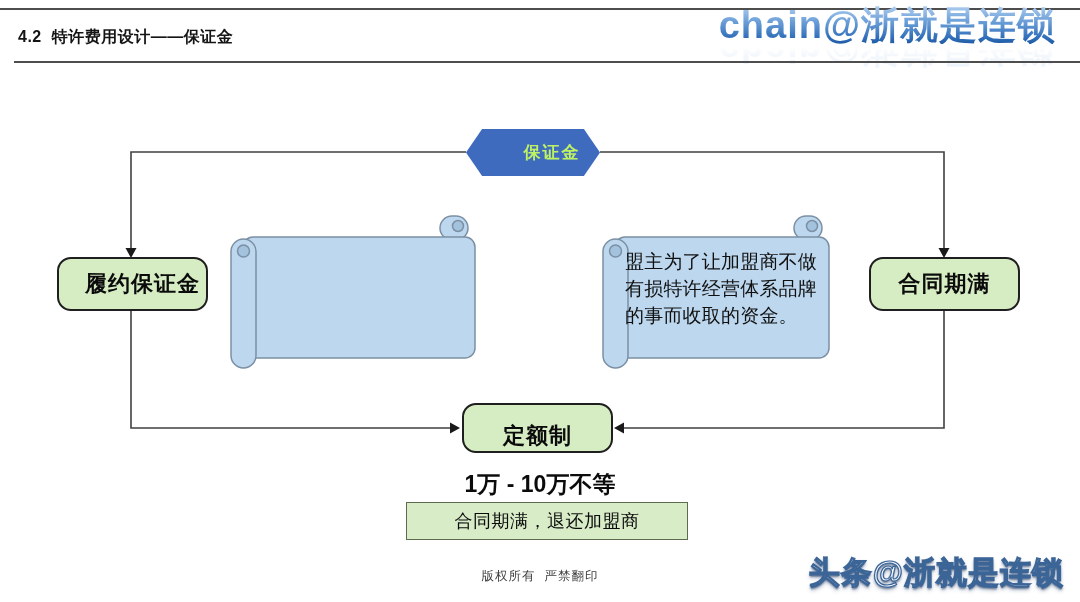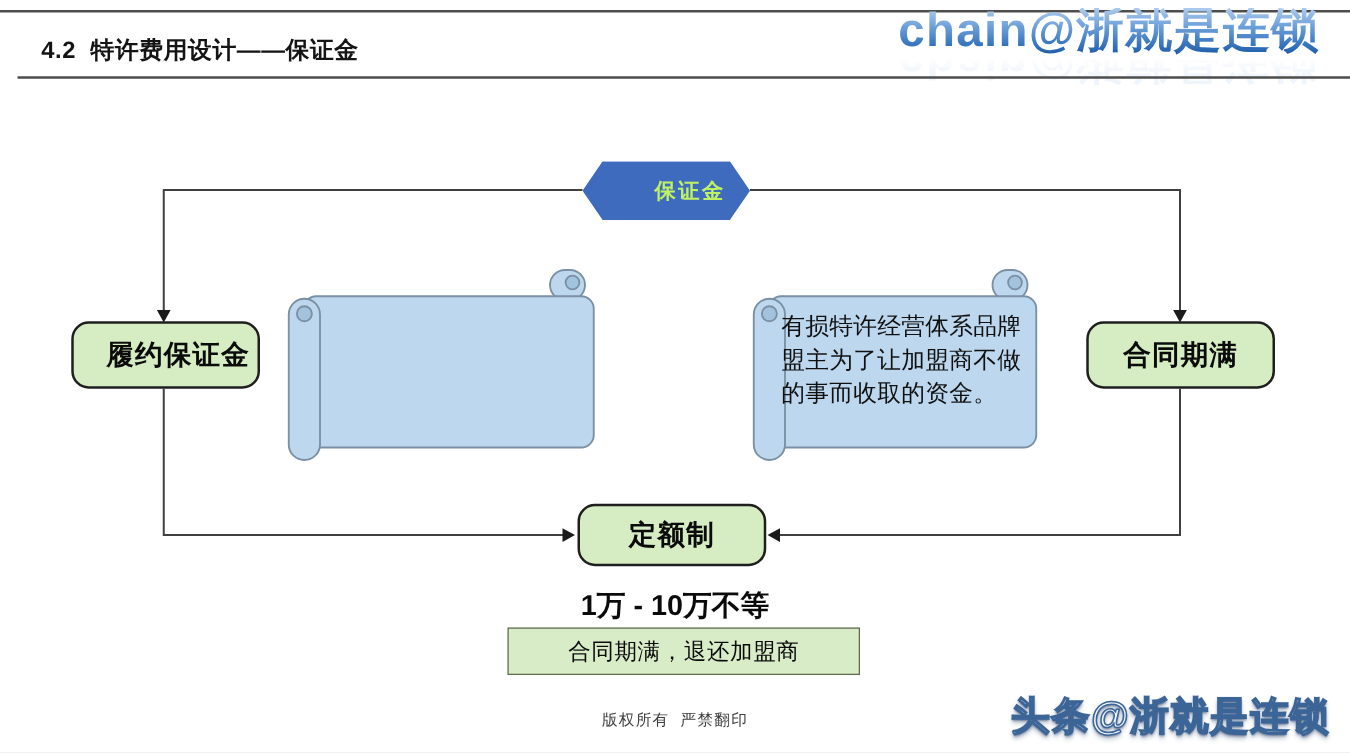--- a/index.html
+++ b/index.html
@@ -3,21 +3,21 @@
 <meta charset="utf-8">
 <style>
   html,body{margin:0;padding:0;background:#e8e8e8;}
   .slide{
     position:relative;width:1080px;height:602px;background:#ffffff;
     font-family:"Liberation Sans","DejaVu Sans",sans-serif;overflow:hidden;
   }
   .top-rule{position:absolute;left:0;top:8px;width:1080px;height:2px;background:#4d4d4d;}
   .title-rule{position:absolute;left:14px;top:61px;right:0;height:2px;background:#4d4d4d;}
   .slide-title{
-    position:absolute;left:33px;top:27px;font-size:19px;font-weight:bold;color:#141414;
+    position:absolute;left:18px;top:27px;font-size:16px;font-weight:bold;color:#141414;
     letter-spacing:.5px;white-space:pre;
   }
   
   .wm-top{position:absolute;right:24px;top:6px;text-align:right;line-height:1;}
   .wm-top .txt{
     font-size:38px;font-weight:bold;letter-spacing:1px;
     background:linear-gradient(180deg,#aecdef 0%,#6da0d9 40%,#2f6db8 85%,#1f5aa3 100%);
     -webkit-background-clip:text;background-clip:text;color:transparent;display:inline-block;
   }
   .wm-top .refl{
@@ -41,21 +41,21 @@
   }
   .hexagon .hex-label{color:#bef264;font-size:17px;font-weight:bold;letter-spacing:2px;margin-left:38px;}
   
   .gbox{
     position:absolute;background:#d6ecc3;border:2px solid #1f1f1f;border-radius:14px;
     display:flex;align-items:center;justify-content:center;
     font-size:22px;font-weight:bold;color:#0b0b0b;letter-spacing:1px;box-sizing:border-box;
   }
   .gbox.left{left:57px;top:257px;width:151px;height:54px;padding-left:20px;}
   .gbox.right{left:869px;top:257px;width:151px;height:54px;}
-  .gbox.center{left:462px;top:403px;width:151px;height:50px;}
+  .gbox.center{left:462px;top:403px;width:151px;height:50px;align-items:flex-end;}
   
   .scroll{position:absolute;}
   .scroll.left{left:228px;top:213px;width:250px;height:158px;}
   .scroll.right{left:600px;top:213px;width:232px;height:158px;}
   .scroll svg{position:absolute;left:0;top:0;}
   .scroll .note{
     position:absolute;color:#101010;font-size:19px;line-height:27px;letter-spacing:.2px;
   }
   .scroll.left .note{left:24px;top:30px;width:216px;}
   .scroll.right .note{left:25px;top:35px;width:200px;}
@@ -133,22 +133,22 @@
     <svg width="232" height="158" viewBox="0 0 232 158" aria-hidden="true">
       <g stroke="#7b90a4" stroke-width="1.5">
         <rect x="194" y="3" width="28" height="24" rx="12" fill="#bdd7ee"></rect>
         <circle cx="212" cy="13" r="5.5" fill="#a3c2dd"></circle>
         <rect x="15" y="24" width="214" height="121" rx="10" fill="#bdd7ee"></rect>
         <rect x="3" y="26" width="25" height="129" rx="12.5" fill="#bdd7ee"></rect>
         <circle cx="15.5" cy="38" r="6" fill="#a3c2dd"></circle>
       </g>
     </svg>
     <div class="note">
+      <div>盟主为了让加盟商不做</div>
       <div>有损特许经营体系品牌</div>
-      <div>盟主为了让加盟商不做</div>
       <div>的事而收取的资金。</div>
     </div>
   </div>
 
   <div class="gbox center">
     <span>定额制</span>
   </div>
 
   <div class="range-text">1万 - 10万不等</div>
 

